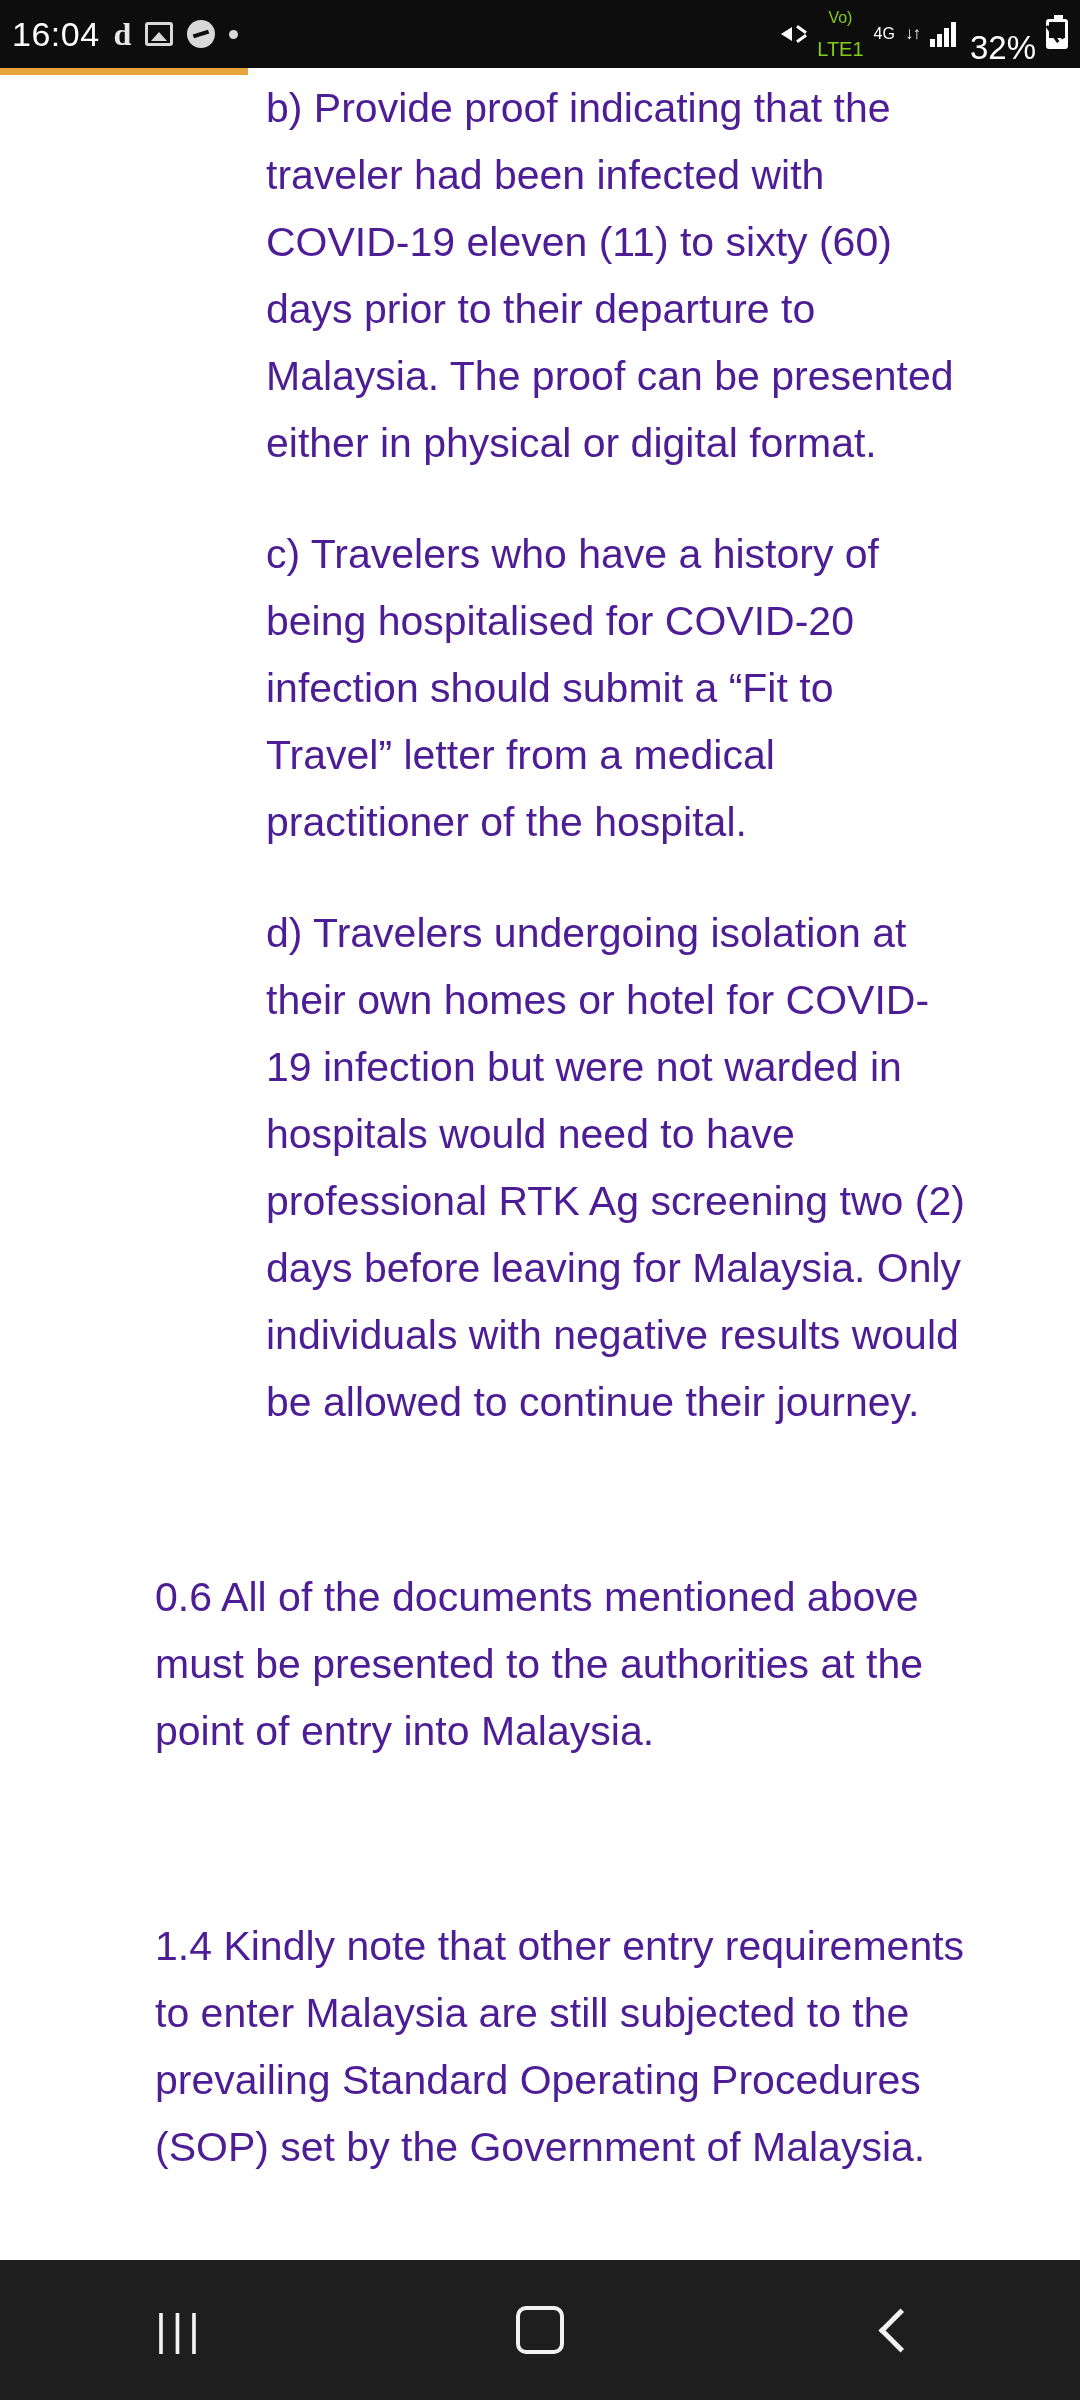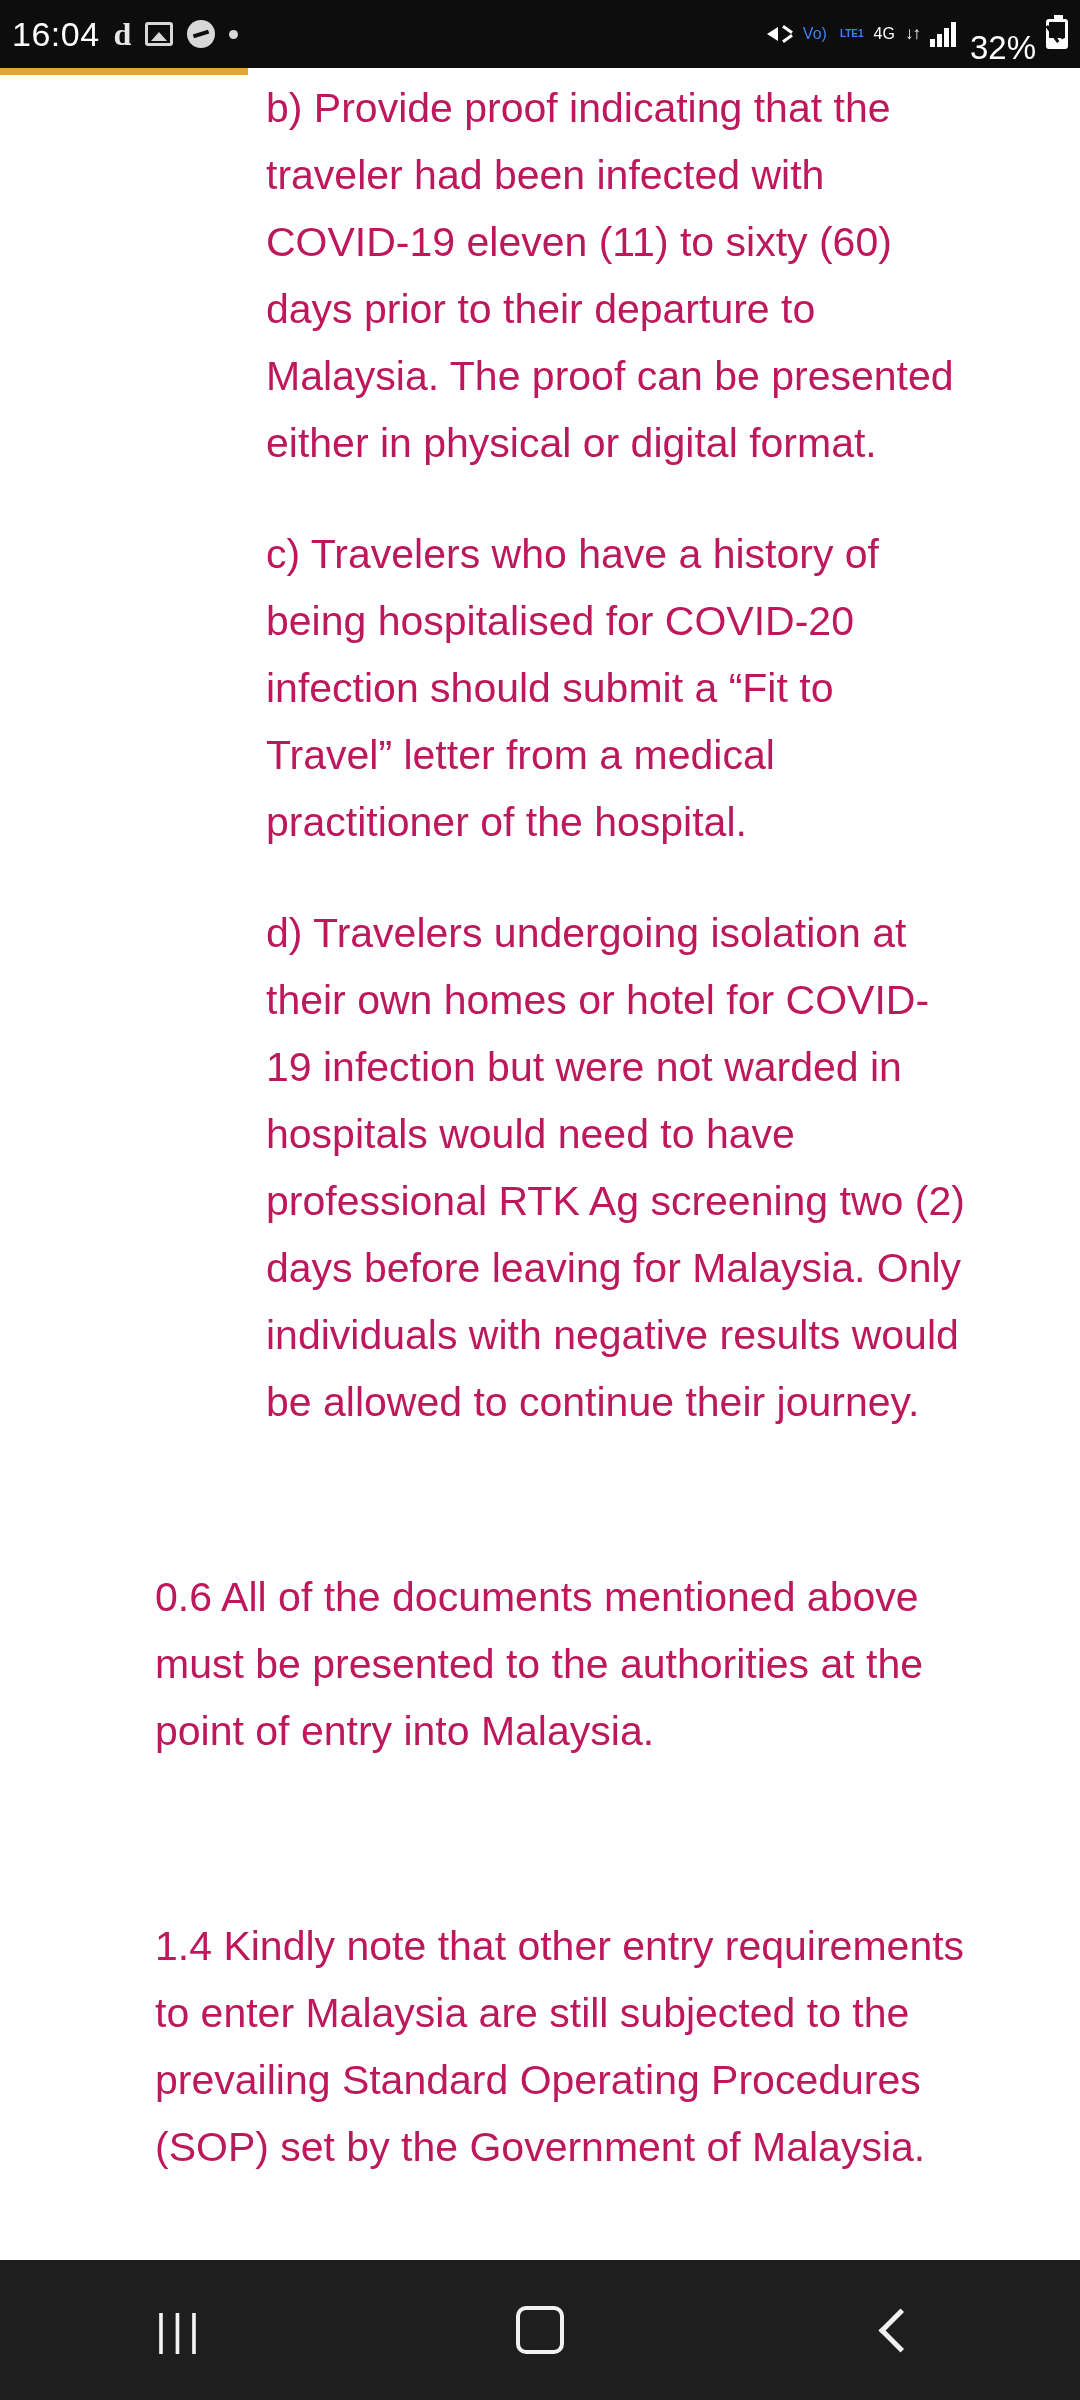--- a/index.html
+++ b/index.html
@@ -109,29 +109,29 @@
     background: #ffffff;
     height: 3px;
     width: 11px;
     right: 0;
   }
   .ic-mute .w1 { top: 8px; transform: rotate(35deg); }
   .ic-mute .w2 { top: 17px; transform: rotate(-35deg); }
 
   .net-stack {
     display: flex;
-    flex-direction: row;
+    flex-direction: column;
     line-height: 1;
     font-size: 15px;
     align-items: center;
-    color: #3b82f6;
+    color: #84cc16;
     gap: 13px;
   }
   .net-stack .t { font-size: 16px; }
-  .net-stack .b { font-size: 10px; font-weight: bold; }
+  .net-stack .b { font-size: 20px; }
 
   .ic-4g { font-size: 16px; }
   .ic-arrows { font-size: 17px; letter-spacing: -1px; }
 
   .ic-bars {
     display: flex;
     align-items: flex-end;
     gap: 2px;
     height: 26px;
   }
@@ -192,21 +192,21 @@
   .content {
     position: absolute;
     top: 75px; left: 0;
     width: 1080px;
     height: 2185px;
     background: #ffffff;
     overflow: hidden;
   }
 
   .doc-text {
-    color: #be185d;
+    color: #4c1d95;
     font-family: "Liberation Sans", sans-serif;
     font-size: 41px;
     line-height: 67px;
   }
 
   .indent-block {
     margin: 0 0 0 266px;
     width: 700px;
   }
   .flush-block {

